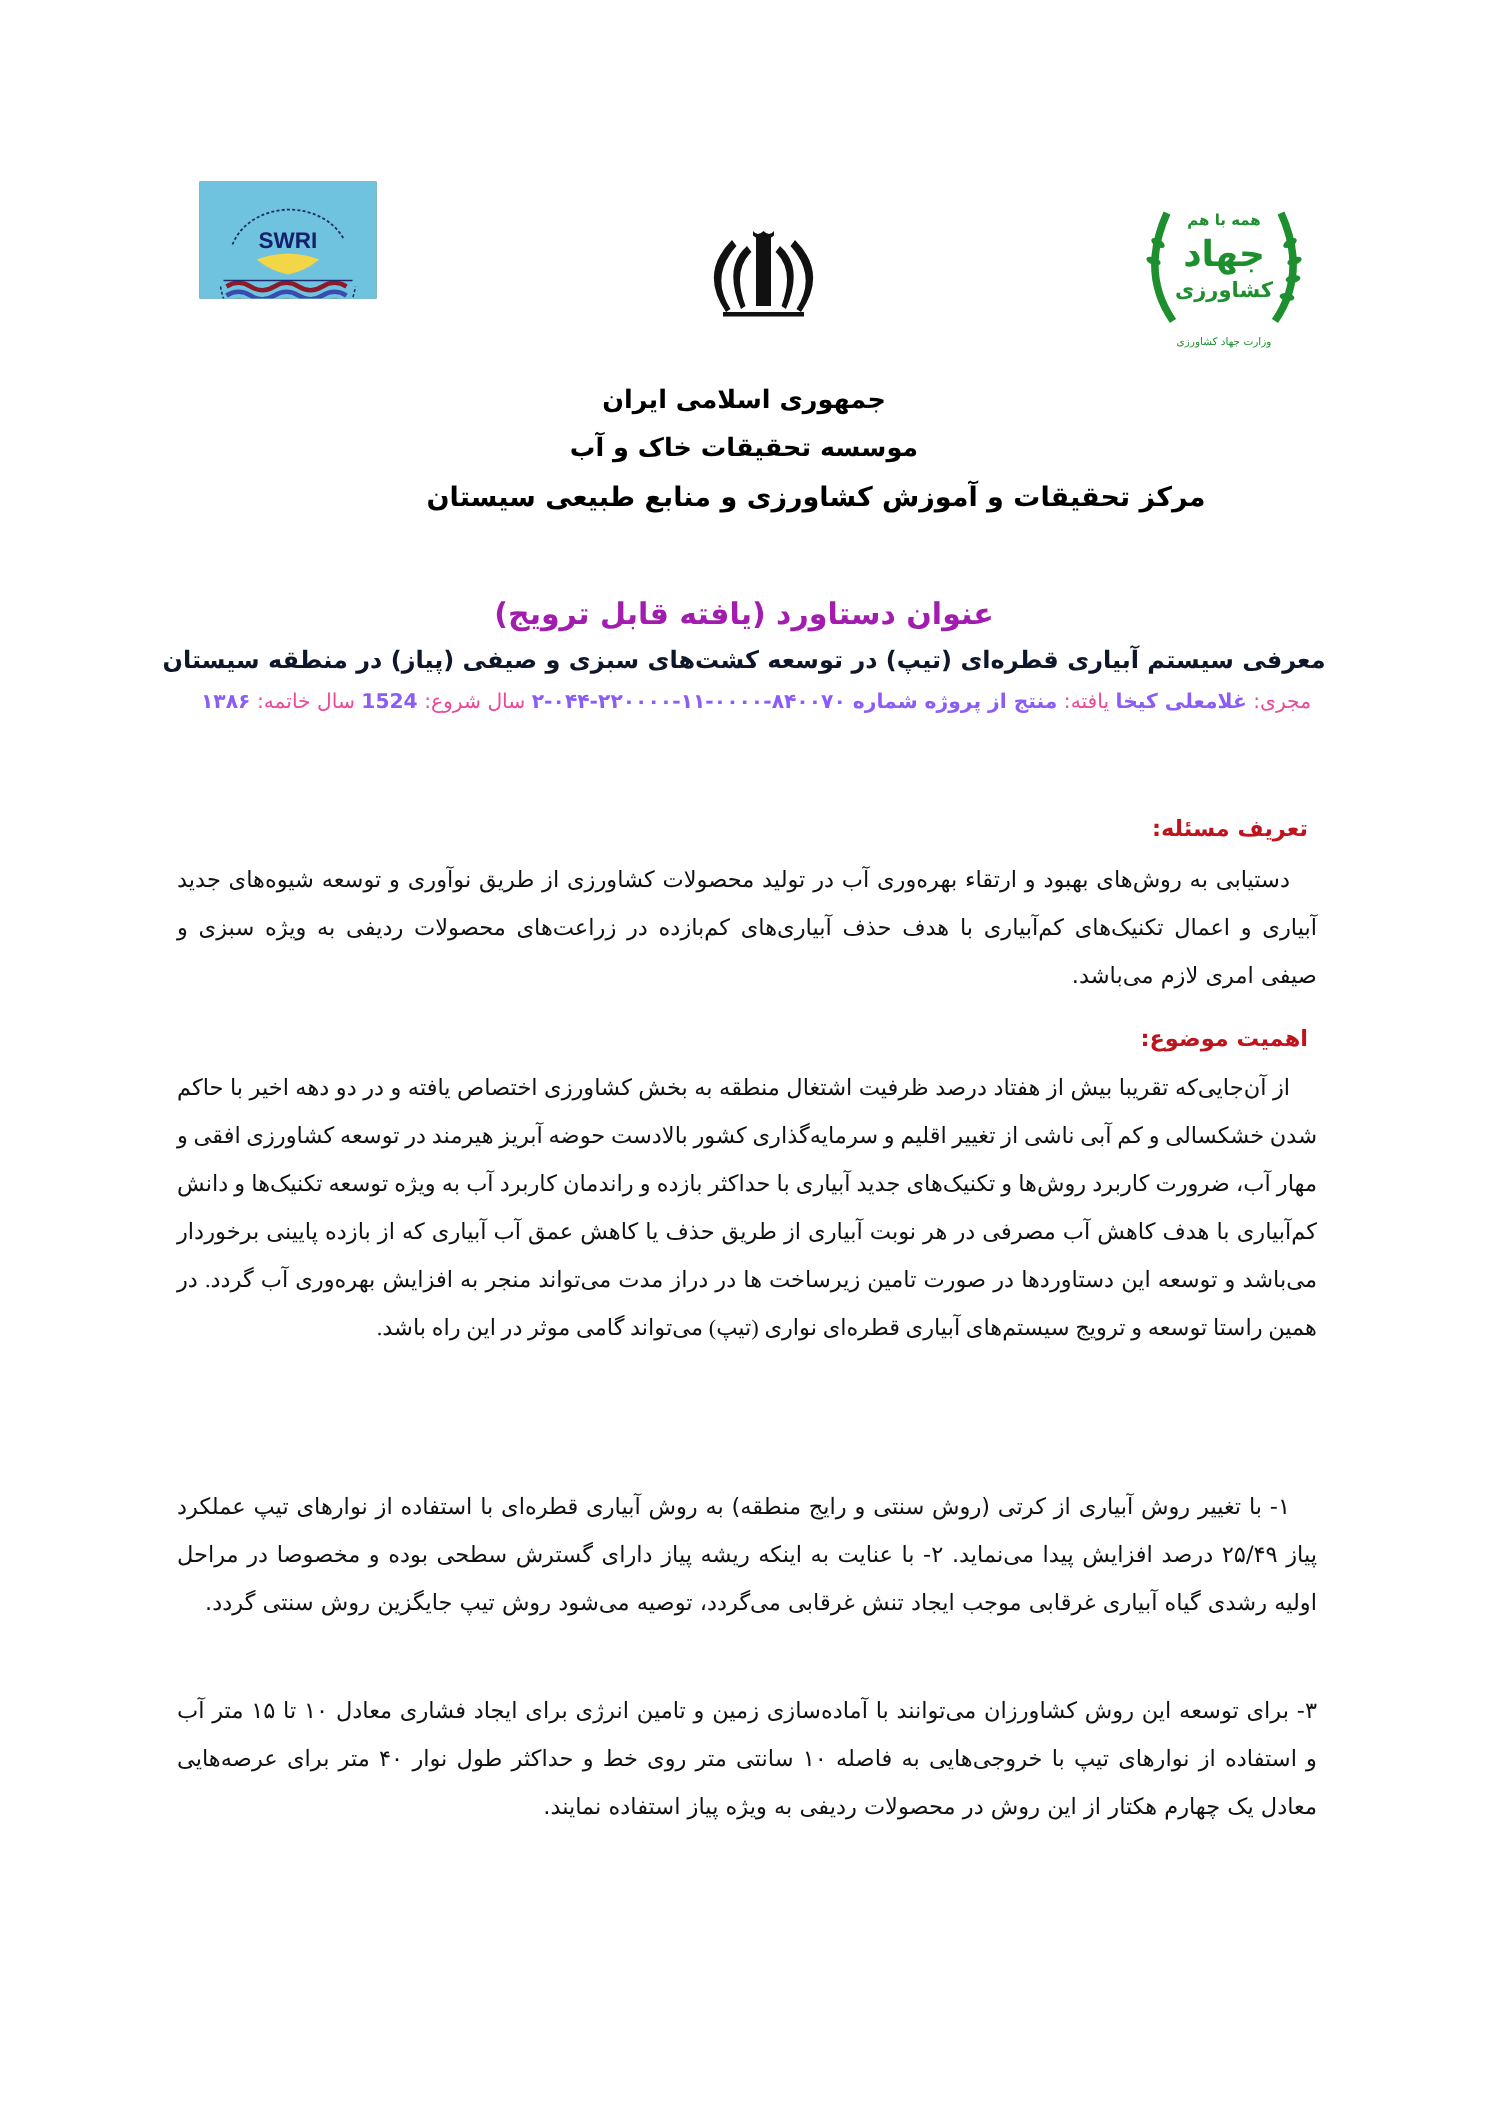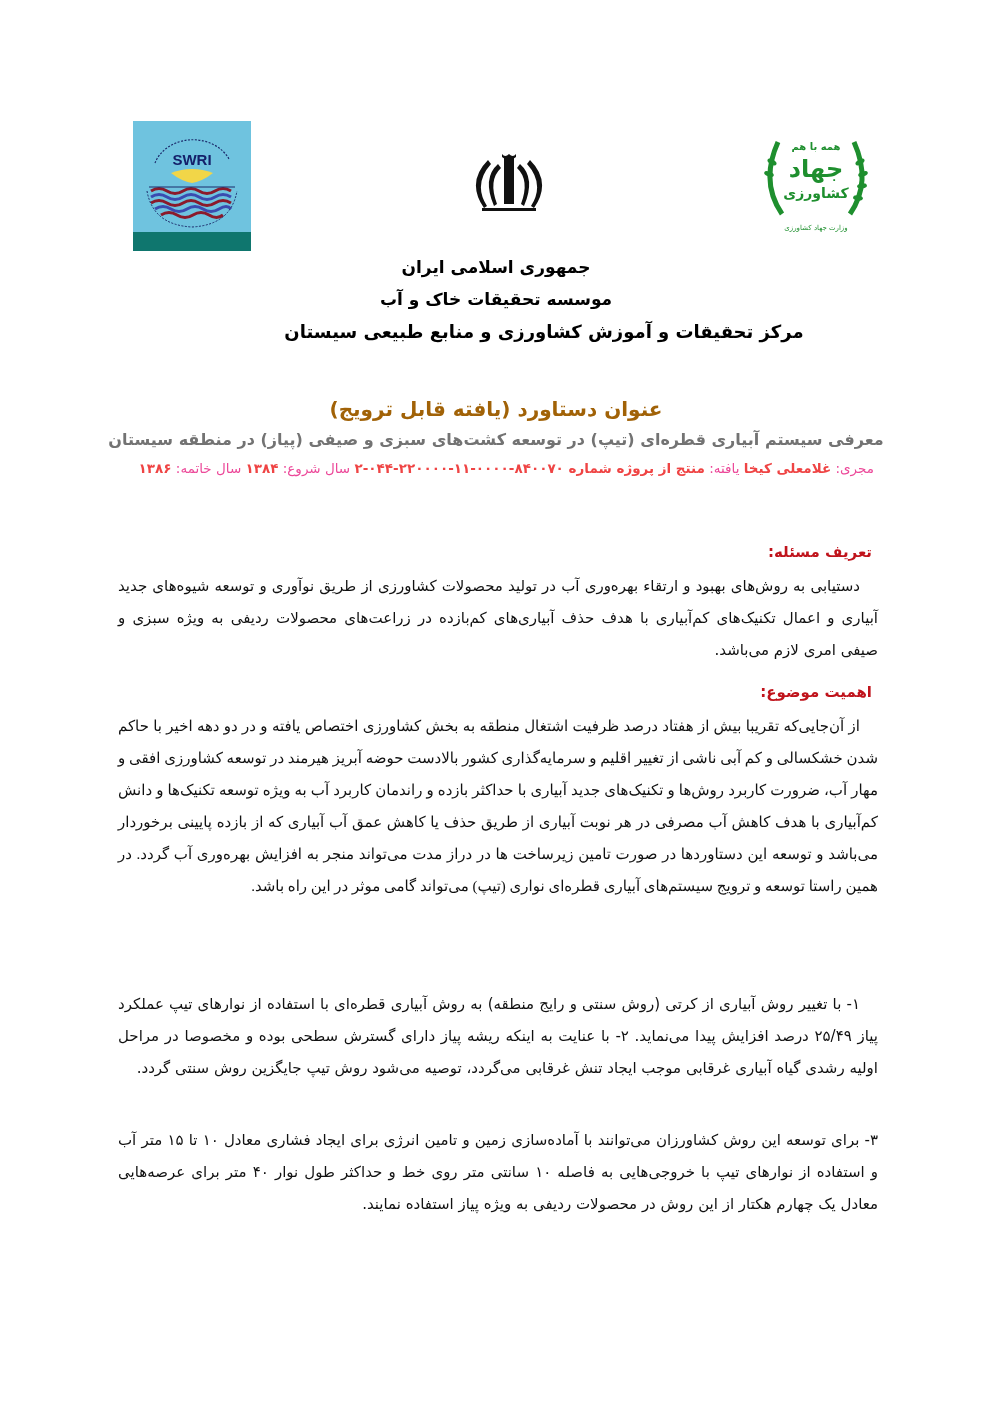--- a/index.html
+++ b/index.html
@@ -1,35 +1,35 @@
 <!DOCTYPE html>
 <html><head>
   <meta charset="utf-8">
   <style>
     html, body { margin: 0; padding: 0; background: #ffffff; }
     body { width: 992px; height: 1403px; position: relative; overflow: hidden; font-family: "DejaVu Sans", sans-serif; color: #111; }
     .page { position: absolute; left: 0; top: 0; width: 992px; height: 1403px; background: #fff; }
 
     
-    .logo-swri { position: absolute; left: 133px; top: 121px; width: 118px; height: 130px; background: #0f766e; overflow: hidden; }
+    .logo-swri { position: absolute; left: 133px; top: 121px; width: 118px; height: 78px; background: #0f766e; overflow: hidden; }
     .logo-jihad { position: absolute; left: 752px; top: 122px; width: 128px; height: 112px; }
     .emblem { position: absolute; left: 470px; top: 150px; width: 78px; height: 66px; }
 
     .center { position: absolute; left: 0; width: 992px; text-align: center; direction: rtl; }
     .hdr { font-weight: bold; font-size: 17px; color: #000; }
     .h1 { top: 257px; }
     .h2 { top: 289px; }
     .h3 { top: 321px; font-size: 18px; margin-left: 48px; }
 
-    .achv-title { top: 397px; font-size: 20px; font-weight: bold; color: #a16207; }
-    .achv-sub { top: 430px; font-size: 16px; font-weight: bold; color: #737373; }
+    .achv-title { top: 397px; font-size: 20px; font-weight: bold; color: #a21caf; }
+    .achv-sub { top: 430px; font-size: 16px; font-weight: bold; color: #0f172a; }
 
     .meta { position: absolute; right: 118px; top: 460px; width: 770px; direction: rtl; text-align: right; font-size: 13.5px; white-space: nowrap; }
     .meta .red { color: #ec4899; }
-    .meta .blk { color: #ef4444; font-weight: bold; }
+    .meta .blk { color: #8b5cf6; font-weight: bold; }
 
     .sec-title { position: absolute; right: 120px; direction: rtl; text-align: right; font-size: 15px; font-weight: bold; color: #c0141c; }
     .para { position: absolute; left: 118px; width: 760px; direction: rtl; text-align: justify; text-align-last: right; font-size: 15px; line-height: 32px; color: #111; }
     .para p { margin: 0; text-indent: 18px; }
 
     svg { display: block; }
   </style>
 </head>
 <body>
 
@@ -92,21 +92,21 @@
 
   <div class="center achv-title">عنوان دستاورد (یافته قابل ترویج)</div>
   <div class="center achv-sub">معرفی سیستم آبیاری قطره‌ای (تیپ) در توسعه کشت‌های سبزی و صیفی (پیاز) در منطقه سیستان</div>
 
   <div class="meta">
     <span class="red">مجری:</span>
     <span class="blk">غلامعلی کیخا</span>
     <span class="red">یافته:</span>
     <span class="blk">منتج از پروژه شماره ۸۴۰۰۷۰-۰۰۰۰-۱۱-۲۲۰۰۰۰-۰۴۴-۲</span>
     <span class="red">سال شروع:</span>
-    <span class="blk">۱۳۸۴</span>
+    <span class="blk">1524</span>
     <span class="red">سال خاتمه:</span>
     <span class="blk">۱۳۸۶</span>
   </div>
 
   <div class="sec-title" style="top:543px;">تعریف مسئله:</div>
   <div class="para" style="top:570px;">
     <p>دستیابی به روش‌های بهبود و ارتقاء بهره‌وری آب در تولید محصولات کشاورزی از طریق نوآوری و توسعه شیوه‌های جدید آبیاری و اعمال تکنیک‌های کم‌آبیاری با هدف حذف آبیاری‌های کم‌بازده در زراعت‌های محصولات ردیفی به ویژه سبزی و صیفی امری لازم می‌باشد.</p>
   </div>
 
   <div class="sec-title" style="top:683px;">اهمیت موضوع:</div>

